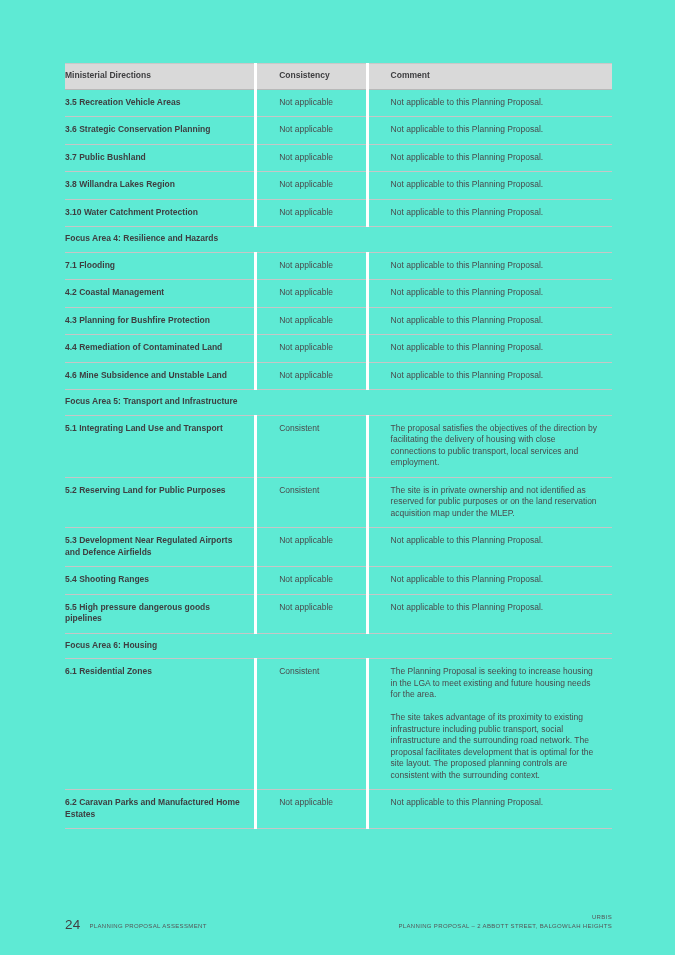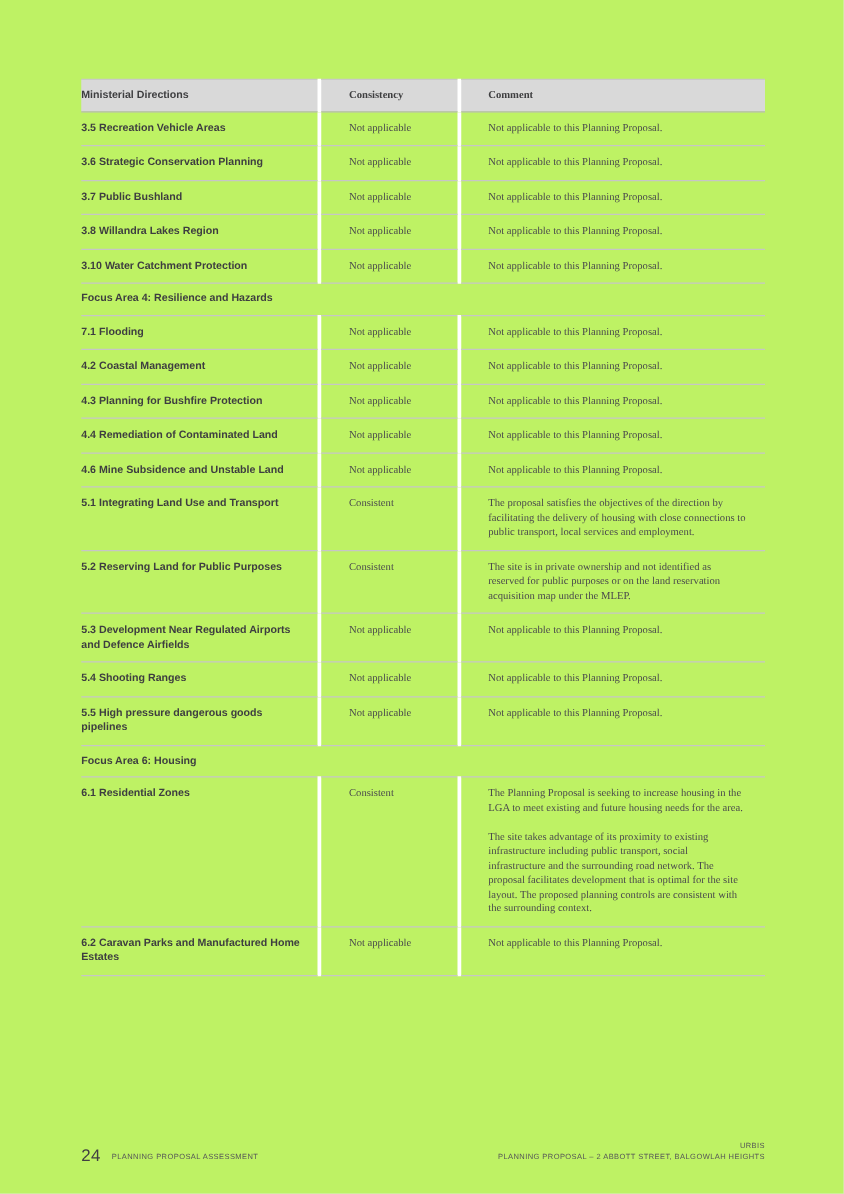--- a/index.html
+++ b/index.html
@@ -2,21 +2,21 @@
 <html><head>
 <meta charset="utf-8">
 <style>
   * { margin: 0; padding: 0; box-sizing: border-box; }
   html, body { background: #e8e8e8; }
   .page {
     position: relative;
     width: 675px;
     height: 955px;
     margin: 0 auto;
-    background: #bef264;
+    background: #5eead4;
     font-family: "Liberation Sans", sans-serif;
     color: #414042;
     overflow: hidden;
   }
   table.assessment {
     position: absolute;
     left: 65px;
     top: 63px;
     width: 547px;
     border-collapse: collapse;
@@ -43,21 +43,20 @@
     color: #4a4a4c;
     margin-left: 40px;
   }
   .col1 { width: 190px; }
   .col2 { width: 111px; }
   .col3 { width: 244px; }
   td.col1 { font-weight: bold; color: #3e3e40; padding-right: 12px; }
   th.col2, th.col3, td.col2, td.col3 {
     border-left: 3px solid #ffffff;
     padding-left: 22px;
-    font-family: Liberation Serif, serif;
   }
   td.col3 { padding-right: 14px; }
   tr.section-row td {
     font-weight: bold;
     color: #3e3e40;
     padding: 6px 0 7px 0;
     border-bottom: 1px solid #c6c6c6;
   }
   .para { margin-bottom: 11.5px; }
   .para:last-child { margin-bottom: 0; }
@@ -172,20 +171,23 @@
             <div class="para">Not applicable to this Planning Proposal.</div>
           </td>
         </tr>
         <tr>
           <td class="col1">4.6 Mine Subsidence and Unstable Land</td>
           <td class="col2">Not applicable</td>
           <td class="col3">
             <div class="para">Not applicable to this Planning Proposal.</div>
           </td>
         </tr>
+        <tr class="section-row">
+          <td colspan="3">Focus Area 5: Transport and Infrastructure</td>
+        </tr>
         <tr>
           <td class="col1">5.1 Integrating Land Use and Transport</td>
           <td class="col2">Consistent</td>
           <td class="col3">
             <div class="para">The proposal satisfies the objectives of the direction by facilitating the delivery of housing with close connections to public transport, local services and employment.</div>
           </td>
         </tr>
         <tr>
           <td class="col1">5.2 Reserving Land for Public Purposes</td>
           <td class="col2">Consistent</td>

